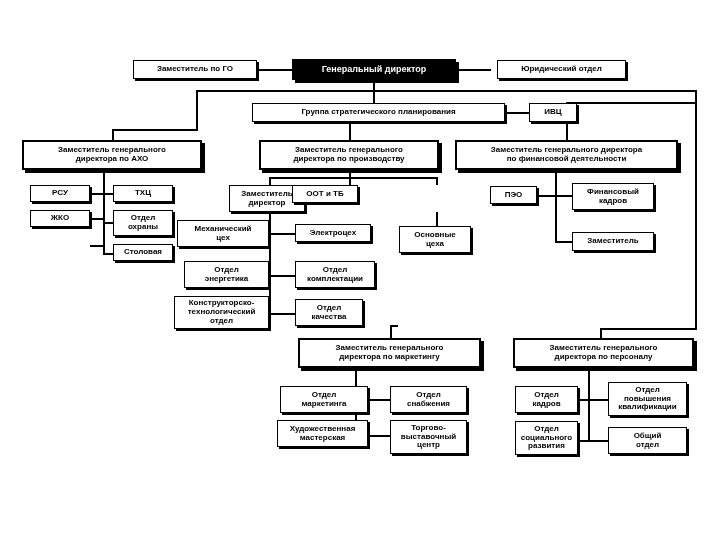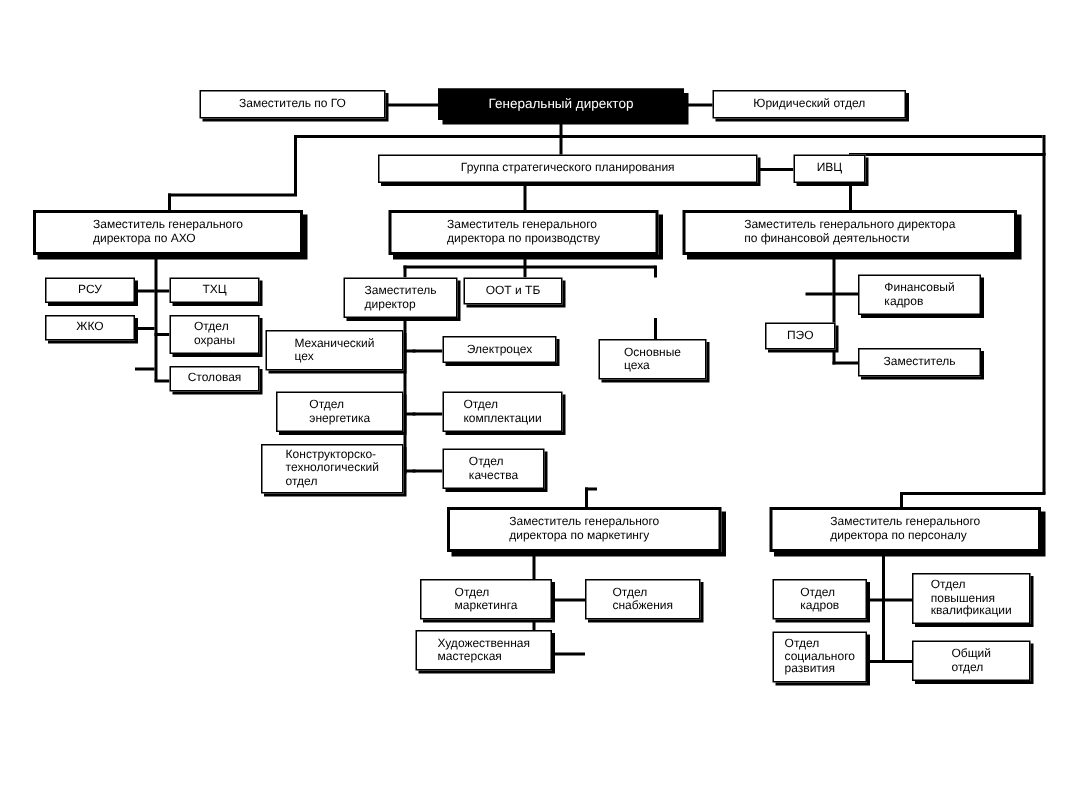--- a/index.html
+++ b/index.html
@@ -15,23 +15,23 @@
     font-family: "Liberation Sans", sans-serif;
     overflow: hidden;
   }
   .node {
     position: absolute;
     box-sizing: border-box;
     background: #ffffff;
     border: 1px solid #000000;
     color: #000000;
     font-size: 8px;
-    font-weight: normal;
+    font-weight: bold;
     line-height: 1.12;
-    text-align: left;
+    text-align: center;
     display: flex;
     align-items: center;
     justify-content: center;
     padding: 1px 2px;
     box-shadow: 2px 2px 0 #000000;
     z-index: 5;
     white-space: pre-line;
   }
   .node.thick {
     border: 2px solid #000000;
@@ -118,76 +118,79 @@
   <div class="line h" style="left:355px; top:435px; width:35px;"></div>
 
   <div class="line v" style="left:588px; top:368px; height:73px;"></div>
   <div class="line h" style="left:578px; top:399px; width:10px;"></div>
   <div class="line h" style="left:588px; top:399px; width:20px;"></div>
   <div class="line h" style="left:578px; top:440px; width:10px;"></div>
   <div class="line h" style="left:588px; top:440px; width:20px;"></div>
 
   <div class="node" style="left:133px; top:60px; width:124px; height:19px;">Заместитель по ГО</div>
   <div class="node inverted" style="left:292px; top:59px; width:164px; height:21px;">Генеральный директор</div>
-  <div class="node" style="left:475px; top:60px; width:129px; height:19px;">Юридический отдел</div>
+  <div class="node" style="left:497px; top:60px; width:129px; height:19px;">Юридический отдел</div>
 
   <div class="node" style="left:252px; top:103px; width:253px; height:19px;">Группа стратегического планирования</div>
   <div class="node" style="left:529px; top:103px; width:48px; height:19px;">ИВЦ</div>
 
   <div class="node thick" style="left:22px; top:140px; width:180px; height:30px;">Заместитель генерального
 директора по АХО</div>
   <div class="node thick" style="left:259px; top:140px; width:180px; height:30px;">Заместитель генерального
 директора по производству</div>
   <div class="node thick" style="left:455px; top:140px; width:223px; height:30px;">Заместитель генерального директора
 по финансовой деятельности</div>
 
   <div class="node" style="left:30px; top:185px; width:60px; height:17px;">РСУ</div>
   <div class="node" style="left:113px; top:185px; width:60px; height:17px;">ТХЦ</div>
   <div class="node" style="left:30px; top:210px; width:60px; height:17px;">ЖКО</div>
   <div class="node" style="left:113px; top:210px; width:60px; height:26px;">Отдел
 охраны</div>
   <div class="node" style="left:113px; top:244px; width:60px; height:17px;">Столовая</div>
 
   <div class="node" style="left:229px; top:185px; width:76px; height:27px;">Заместитель
 директор</div>
-  <div class="node" style="left:309px; top:185px; width:66px; height:18px;">ООТ и ТБ</div>
+  <div class="node" style="left:292px; top:185px; width:66px; height:18px;">ООТ и ТБ</div>
 
   <div class="node" style="left:177px; top:220px; width:92px; height:27px;">Механический
 цех</div>
   <div class="node" style="left:295px; top:224px; width:76px; height:18px;">Электроцех</div>
   <div class="node" style="left:399px; top:226px; width:72px; height:27px;">Основные
 цеха</div>
 
   <div class="node" style="left:184px; top:261px; width:85px; height:27px;">Отдел
 энергетика</div>
   <div class="node" style="left:295px; top:261px; width:80px; height:27px;">Отдел
 комплектации</div>
 
   <div class="node" style="left:174px; top:296px; width:95px; height:33px;">Конструкторско-
 технологический
 отдел</div>
   <div class="node" style="left:295px; top:299px; width:68px; height:27px;">Отдел
 качества</div>
 
-  <div class="node" style="left:510px; top:186px; width:47px; height:18px;margin-top:29px;">ПЭО</div>
+  <div class="node" style="left:490px; top:186px; width:47px; height:18px;">ПЭО</div>
   <div class="node" style="left:572px; top:183px; width:82px; height:27px;">Финансовый
 кадров</div>
   <div class="node" style="left:572px; top:232px; width:82px; height:19px;">Заместитель</div>
 
   <div class="node thick" style="left:298px; top:338px; width:183px; height:30px;">Заместитель генерального
 директора по маркетингу</div>
   <div class="node thick" style="left:513px; top:338px; width:181px; height:30px;">Заместитель генерального
 директора по персоналу</div>
 
   <div class="node" style="left:280px; top:386px; width:88px; height:27px;">Отдел
 маркетинга</div>
   <div class="node" style="left:390px; top:386px; width:77px; height:27px;">Отдел
 снабжения</div>
   <div class="node" style="left:277px; top:420px; width:91px; height:27px;">Художественная
 мастерская</div>
+  <div class="node" style="left:390px; top:420px; width:77px; height:34px;">Торгово-
+выставочный
+центр</div>
 
   <div class="node" style="left:515px; top:386px; width:63px; height:27px;">Отдел
 кадров</div>
   <div class="node" style="left:608px; top:382px; width:79px; height:34px;">Отдел
 повышения
 квалификации</div>
   <div class="node" style="left:515px; top:421px; width:63px; height:34px;">Отдел
 социального
 развития</div>
   <div class="node" style="left:608px; top:427px; width:79px; height:27px;">Общий

